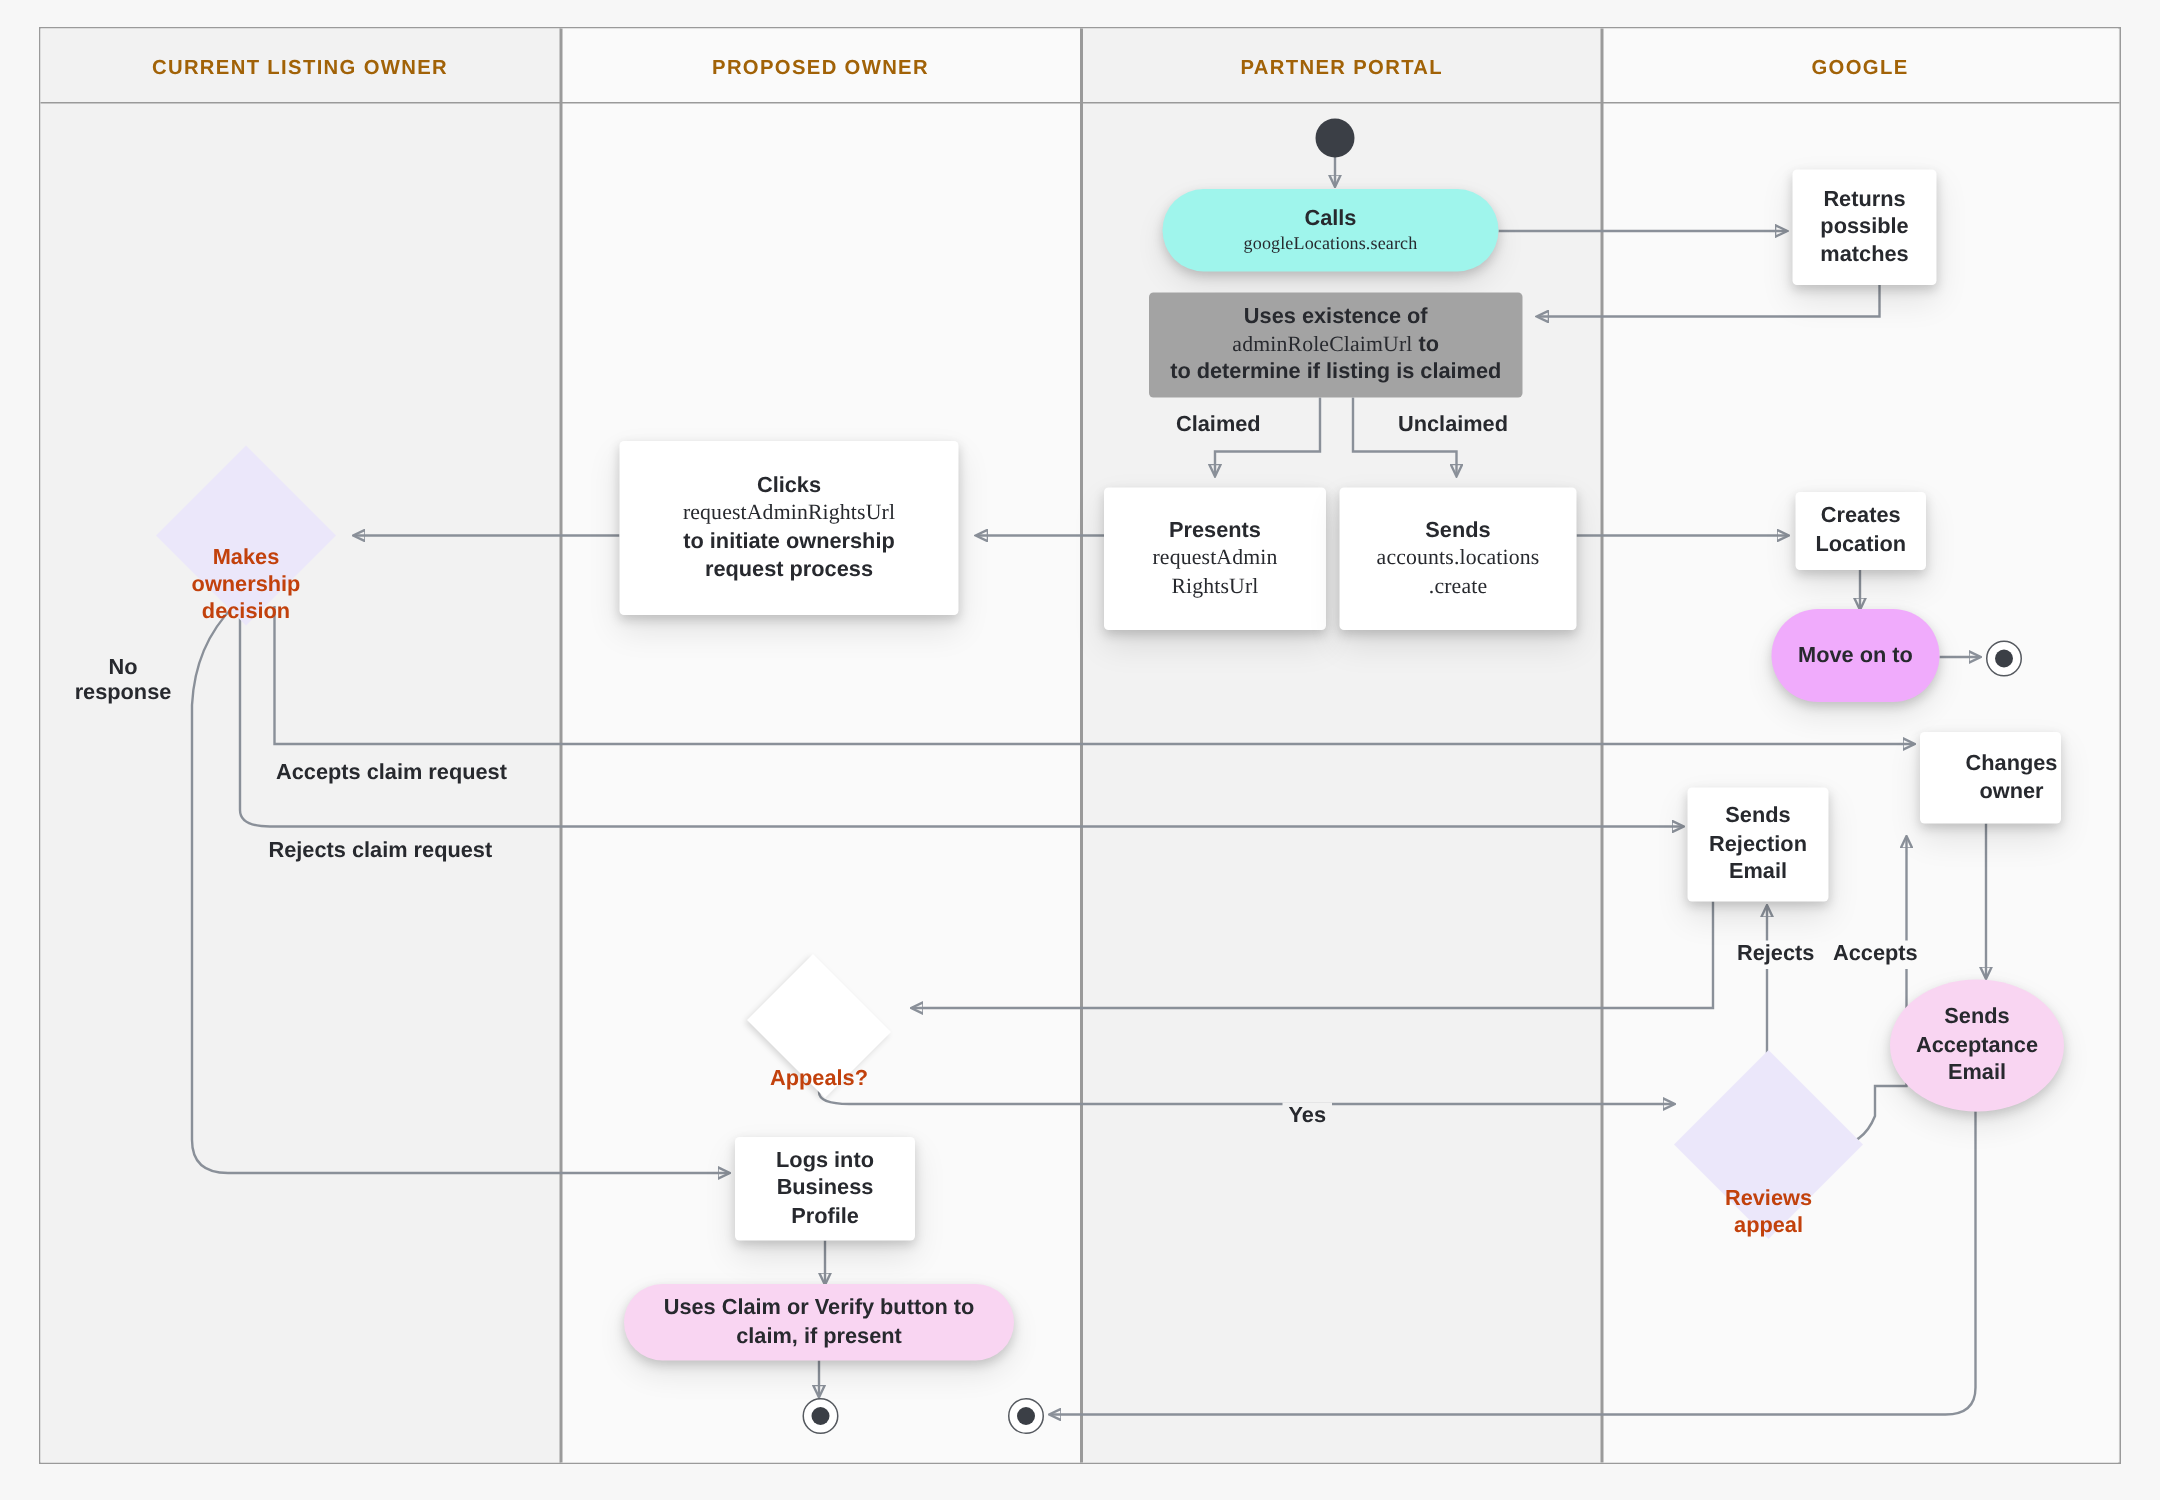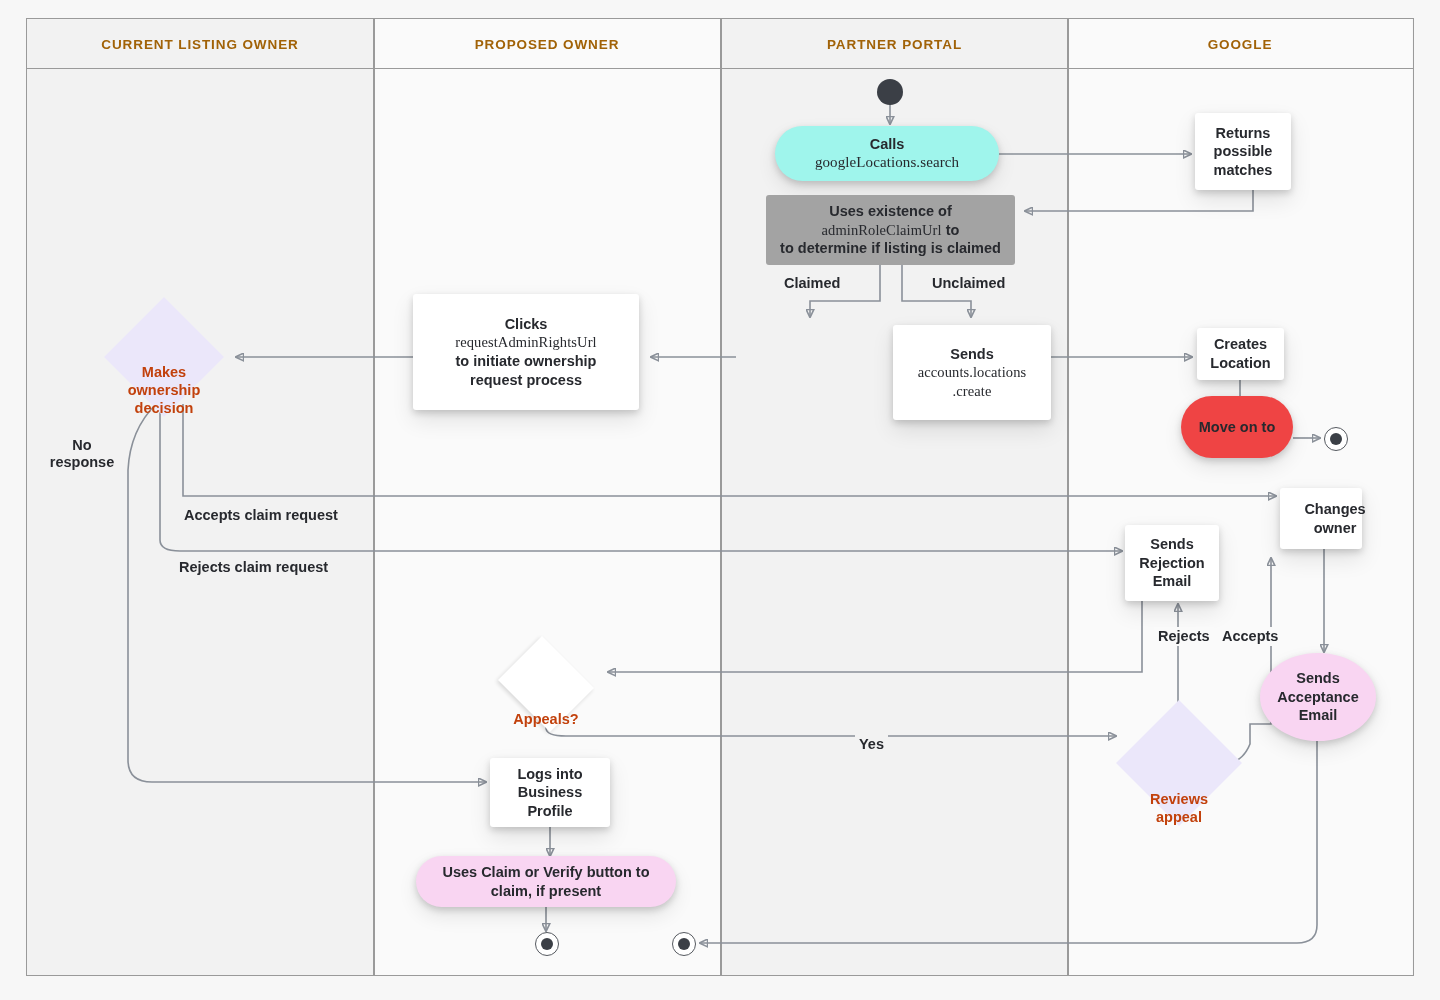--- a/index.html
+++ b/index.html
@@ -128,35 +128,39 @@
     </div>
   <div class="end-dot" style="left:535px;top:932px;">
       <i></i>
     </div>
   <div class="end-dot" style="left:672px;top:932px;">
       <i></i>
     </div>
 
   <div class="node pill" style="left:775px;top:126px;width:224px;height:55px;background:#9ff5ec;flex-direction:column;">
     <span class="nd-txt" style="padding:0;">Calls</span>
-    <span class="mono" style="font-size:15px;">googleLocations.search</span>
+    <span class="mono" style="font-size:12px;">googleLocations.search</span>
   </div>
 
   <div class="node box" style="left:1195px;top:113px;width:96px;height:77px;">
     <span class="nd-txt">Returns possible matches</span>
   </div>
 
   <div class="node rectlav" style="left:766px;top:195px;width:249px;height:70px;background:#a3a3a3;flex-direction:column;">
     <span class="nd-txt" style="padding:0;">Uses existence of</span>
     <span style="font-size:14.5px;">
       <span class="mono">adminRoleClaimUrl</span><b style="font-size:14.5px;"> to</b>
     </span>
     <span class="nd-txt" style="padding:0;">to determine if listing is claimed</span>
   </div>
 
+  <div class="node box" style="left:736px;top:325px;width:148px;height:95px;flex-direction:column;">
+    <span class="nd-txt" style="padding:0;">Presents</span>
+    <span class="mono" style="font-size:14.5px;padding:0 10px;">requestAdmin RightsUrl</span>
+  </div>
 
   <div class="node box" style="left:893px;top:325px;width:158px;height:95px;flex-direction:column;">
     <span class="nd-txt" style="padding:0;">Sends</span>
     <span class="mono" style="font-size:14.5px;padding:0 6px;">accounts.locations .create</span>
   </div>
 
   <div class="node box" style="left:413px;top:294px;width:226px;height:116px;flex-direction:column;">
     <span class="nd-txt" style="padding:0;">Clicks</span>
     <span class="mono" style="font-size:14.5px;">requestAdminRightsUrl</span>
     <span class="nd-txt" style="padding:0 28px;">to initiate ownership request process</span>
@@ -166,25 +170,25 @@
     <div class="dshape" style="background:#ebe7fa;"></div>
     <div class="dlabel">
         <span style="max-width:104px;">Makes ownership decision</span>
       </div>
   </div>
 
   <div class="node box" style="left:1197px;top:328px;width:87px;height:52px;">
     <span class="nd-txt" style="padding:0 6px;">Creates Location</span>
   </div>
 
-  <div class="node pill" style="left:1181px;top:396px;width:112px;height:62px;background:#ef4444;">
+  <div class="node pill" style="left:1181px;top:406px;width:112px;height:62px;background:#f0abfc;">
     <span class="nd-txt" style="padding:0 6px;">Move on to</span>
   </div>
 
-  <div class="node box" style="left:1280px;top:488px;width:82px;height:61px;padding-left:28px;">
+  <div class="node box" style="left:1280px;top:488px;width:94px;height:61px;padding-left:28px;">
     <span class="nd-txt" style="padding:0 6px;">Changes owner</span>
   </div>
 
   <div class="node ellipse" style="left:1260px;top:653px;width:116px;height:88px;background:#f9d5f2;">
     <span class="nd-txt" style="padding:0 10px;">Sends Acceptance Email</span>
   </div>
 
   <div class="node box" style="left:1125px;top:525px;width:94px;height:76px;">
     <span class="nd-txt" style="padding:0 6px;">Sends Rejection Email</span>
   </div>

